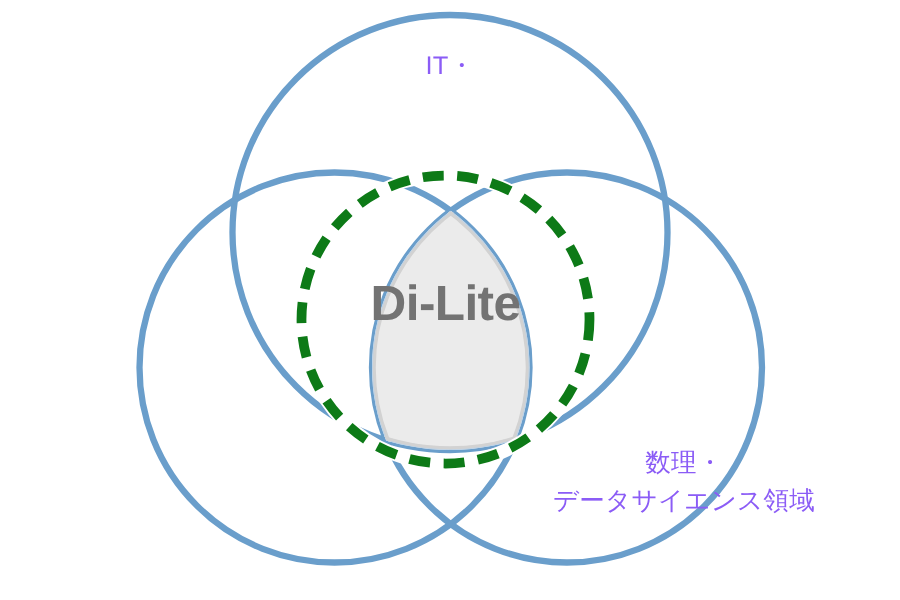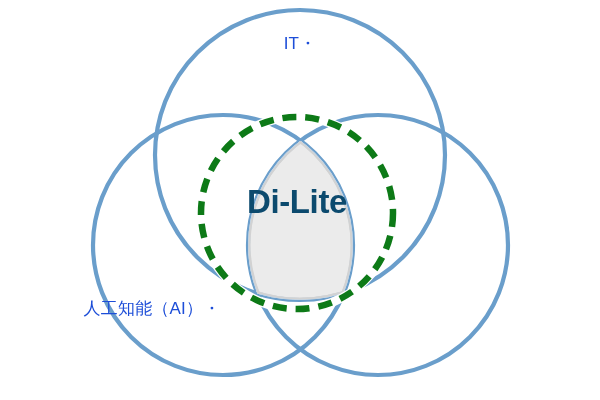--- a/index.html
+++ b/index.html
@@ -23,21 +23,21 @@
     position: absolute;
     left: 0;
     top: 0;
     width: 600px;
     height: 400px;
     display: block;
   }
   .label {
     position: absolute;
     text-align: center;
-    color: #1d4ed8;
+    color: #8b5cf6;
     font-size: 17px;
     line-height: 1.45;
     letter-spacing: 0.2px;
     white-space: nowrap;
     font-weight: 400;
   }
   .label .line { display: block; }
   #label-it {
     left: 160px;
     top: 32px;
@@ -52,21 +52,21 @@
     left: 318px;
     top: 297px;
     width: 276px;
   }
   #center-label {
     position: absolute;
     left: 197px;
     top: 185px;
     width: 200px;
     text-align: center;
-    color: #0c4a6e;
+    color: #737373;
     font-size: 33px;
     font-weight: bold;
     letter-spacing: -0.4px;
     line-height: 1;
   }
 </style>
 </head>
 <body>
 
 <div id="venn-stage">
@@ -128,17 +128,20 @@
     <circle cx="297" cy="213" r="96" fill="none" stroke="#0d7a17" stroke-width="6.5" stroke-dasharray="14 9" stroke-linecap="butt"></circle>
   </svg>
 
   <div id="center-label">Di-Lite</div>
 
   <div class="label" id="label-it">
     <span class="line">IT・</span>
   </div>
 
   <div class="label" id="label-ai">
-    <span class="line">人工知能（AI）・</span>
   </div>
 
+  <div class="label" id="label-ds">
+    <span class="line">数理・</span>
+    <span class="line">データサイエンス領域</span>
+  </div>
 
 </div>
 
 </body></html>

